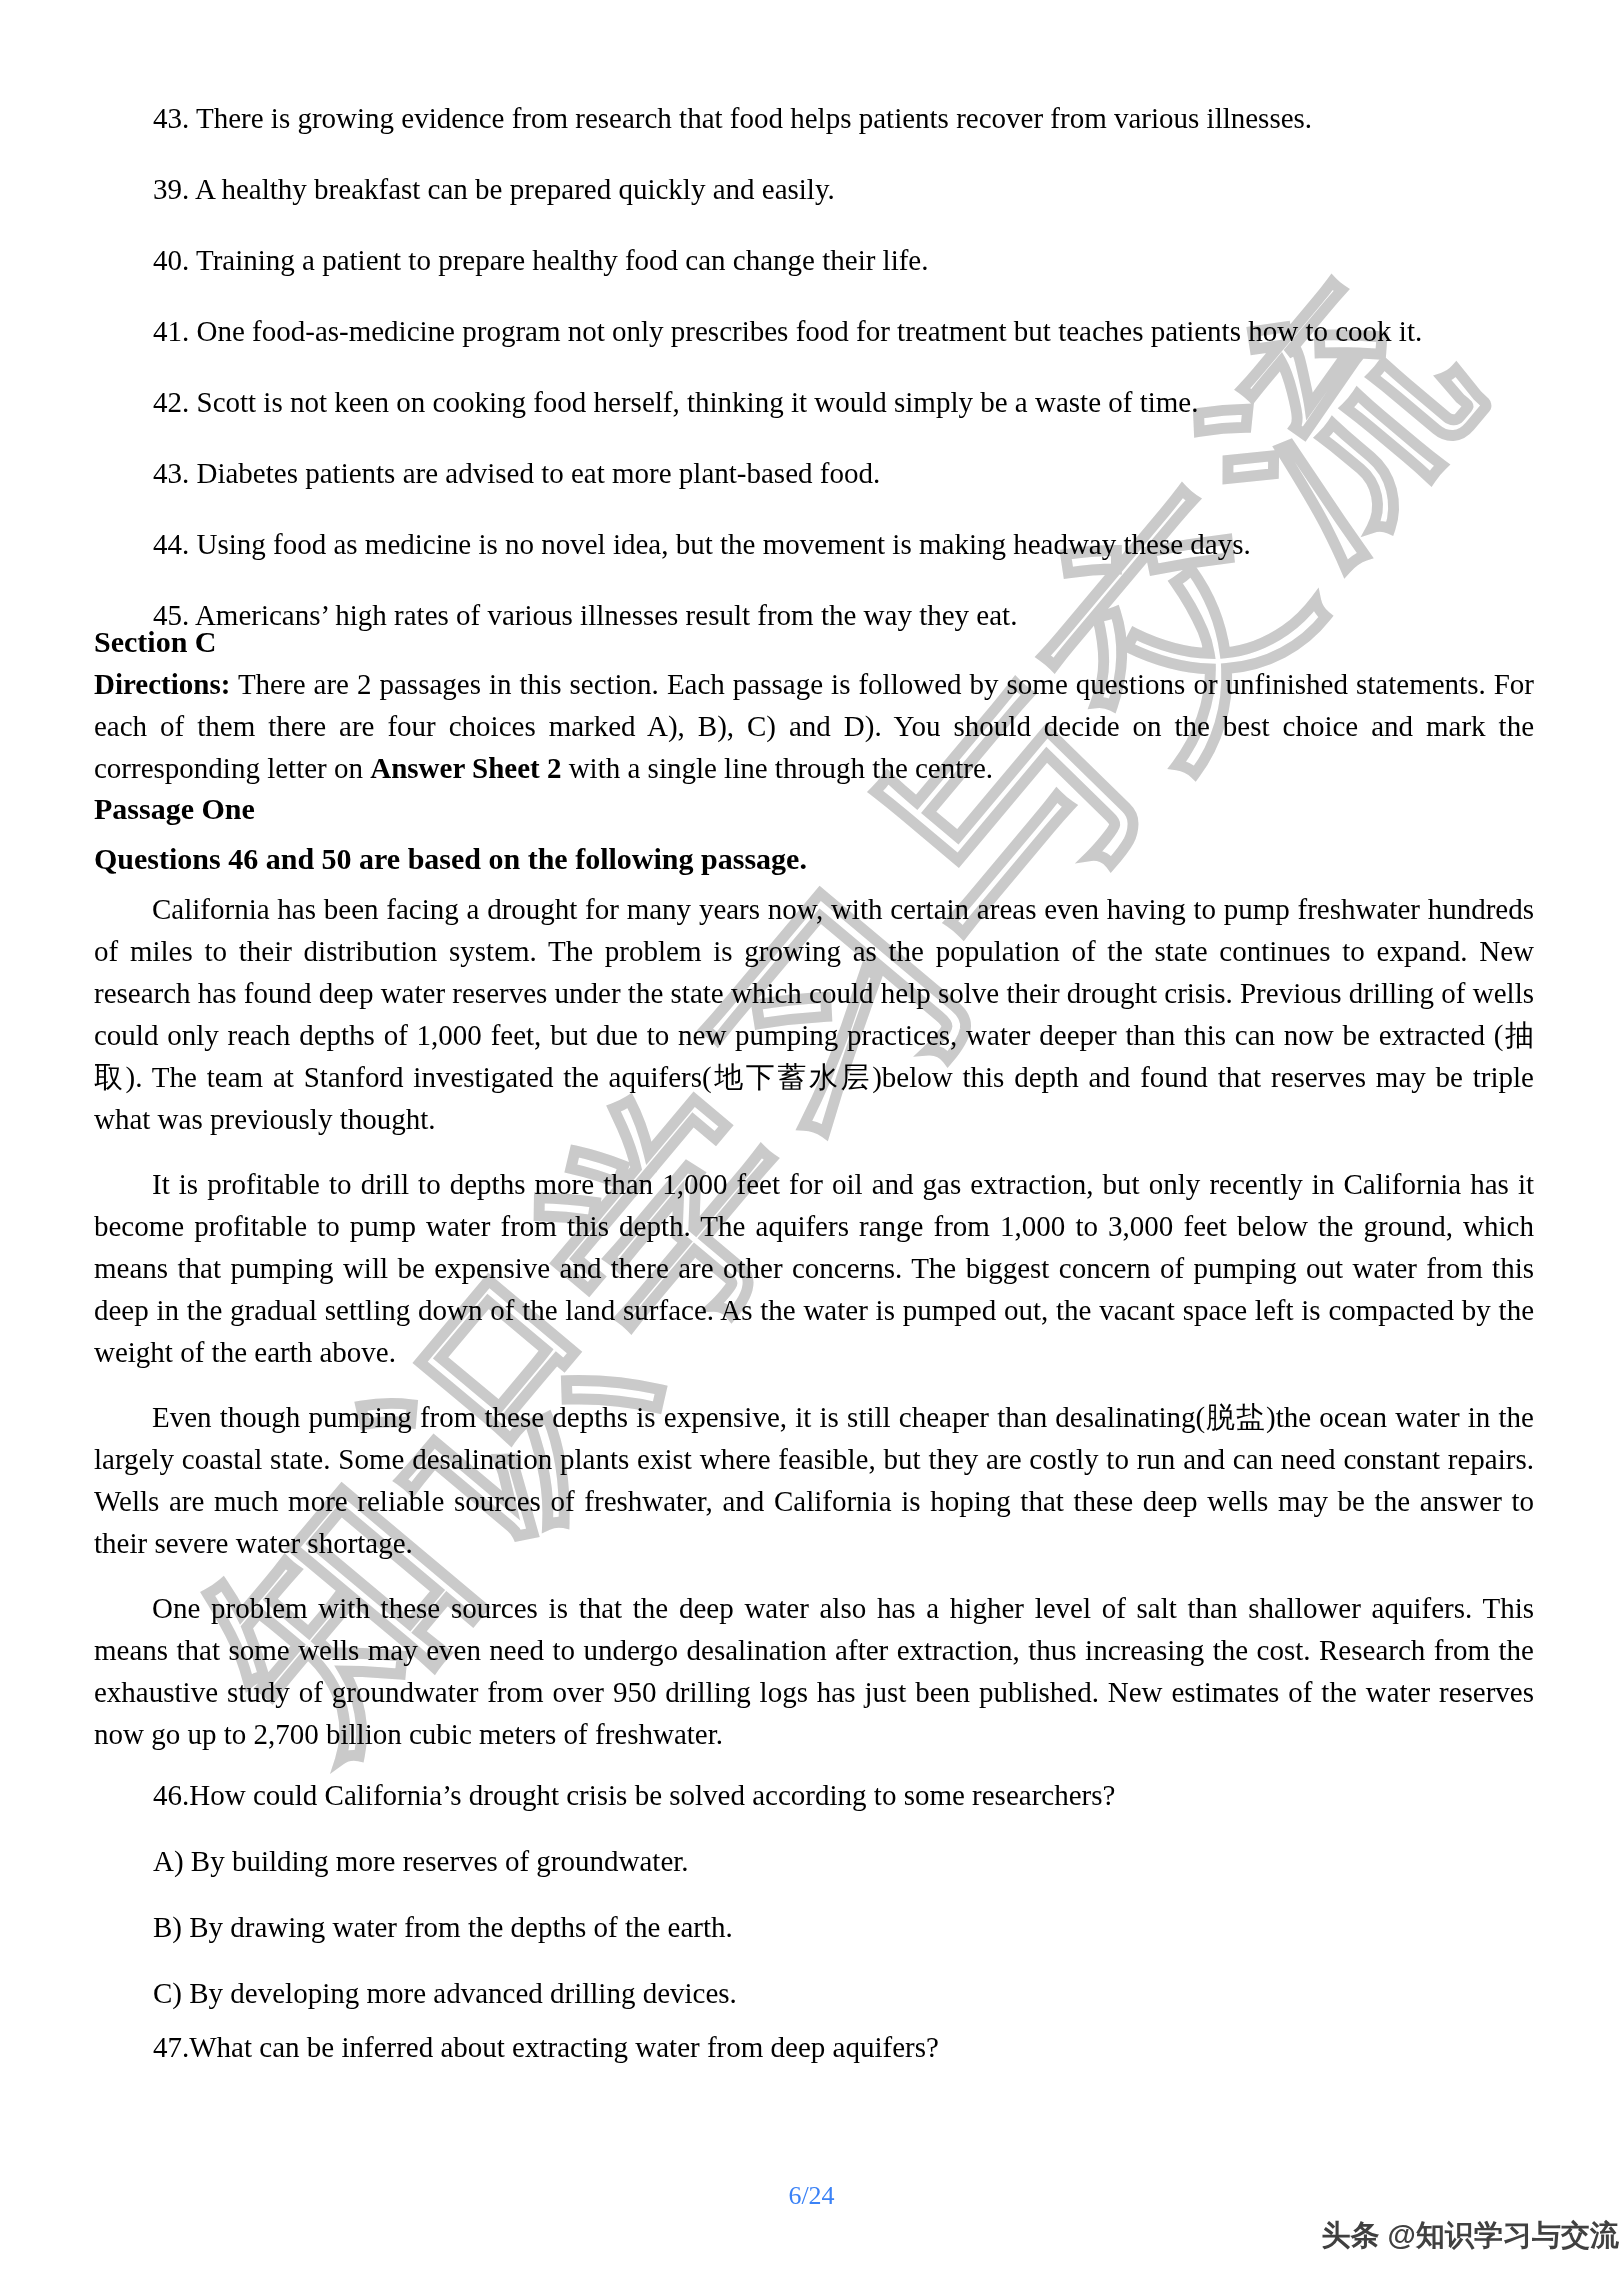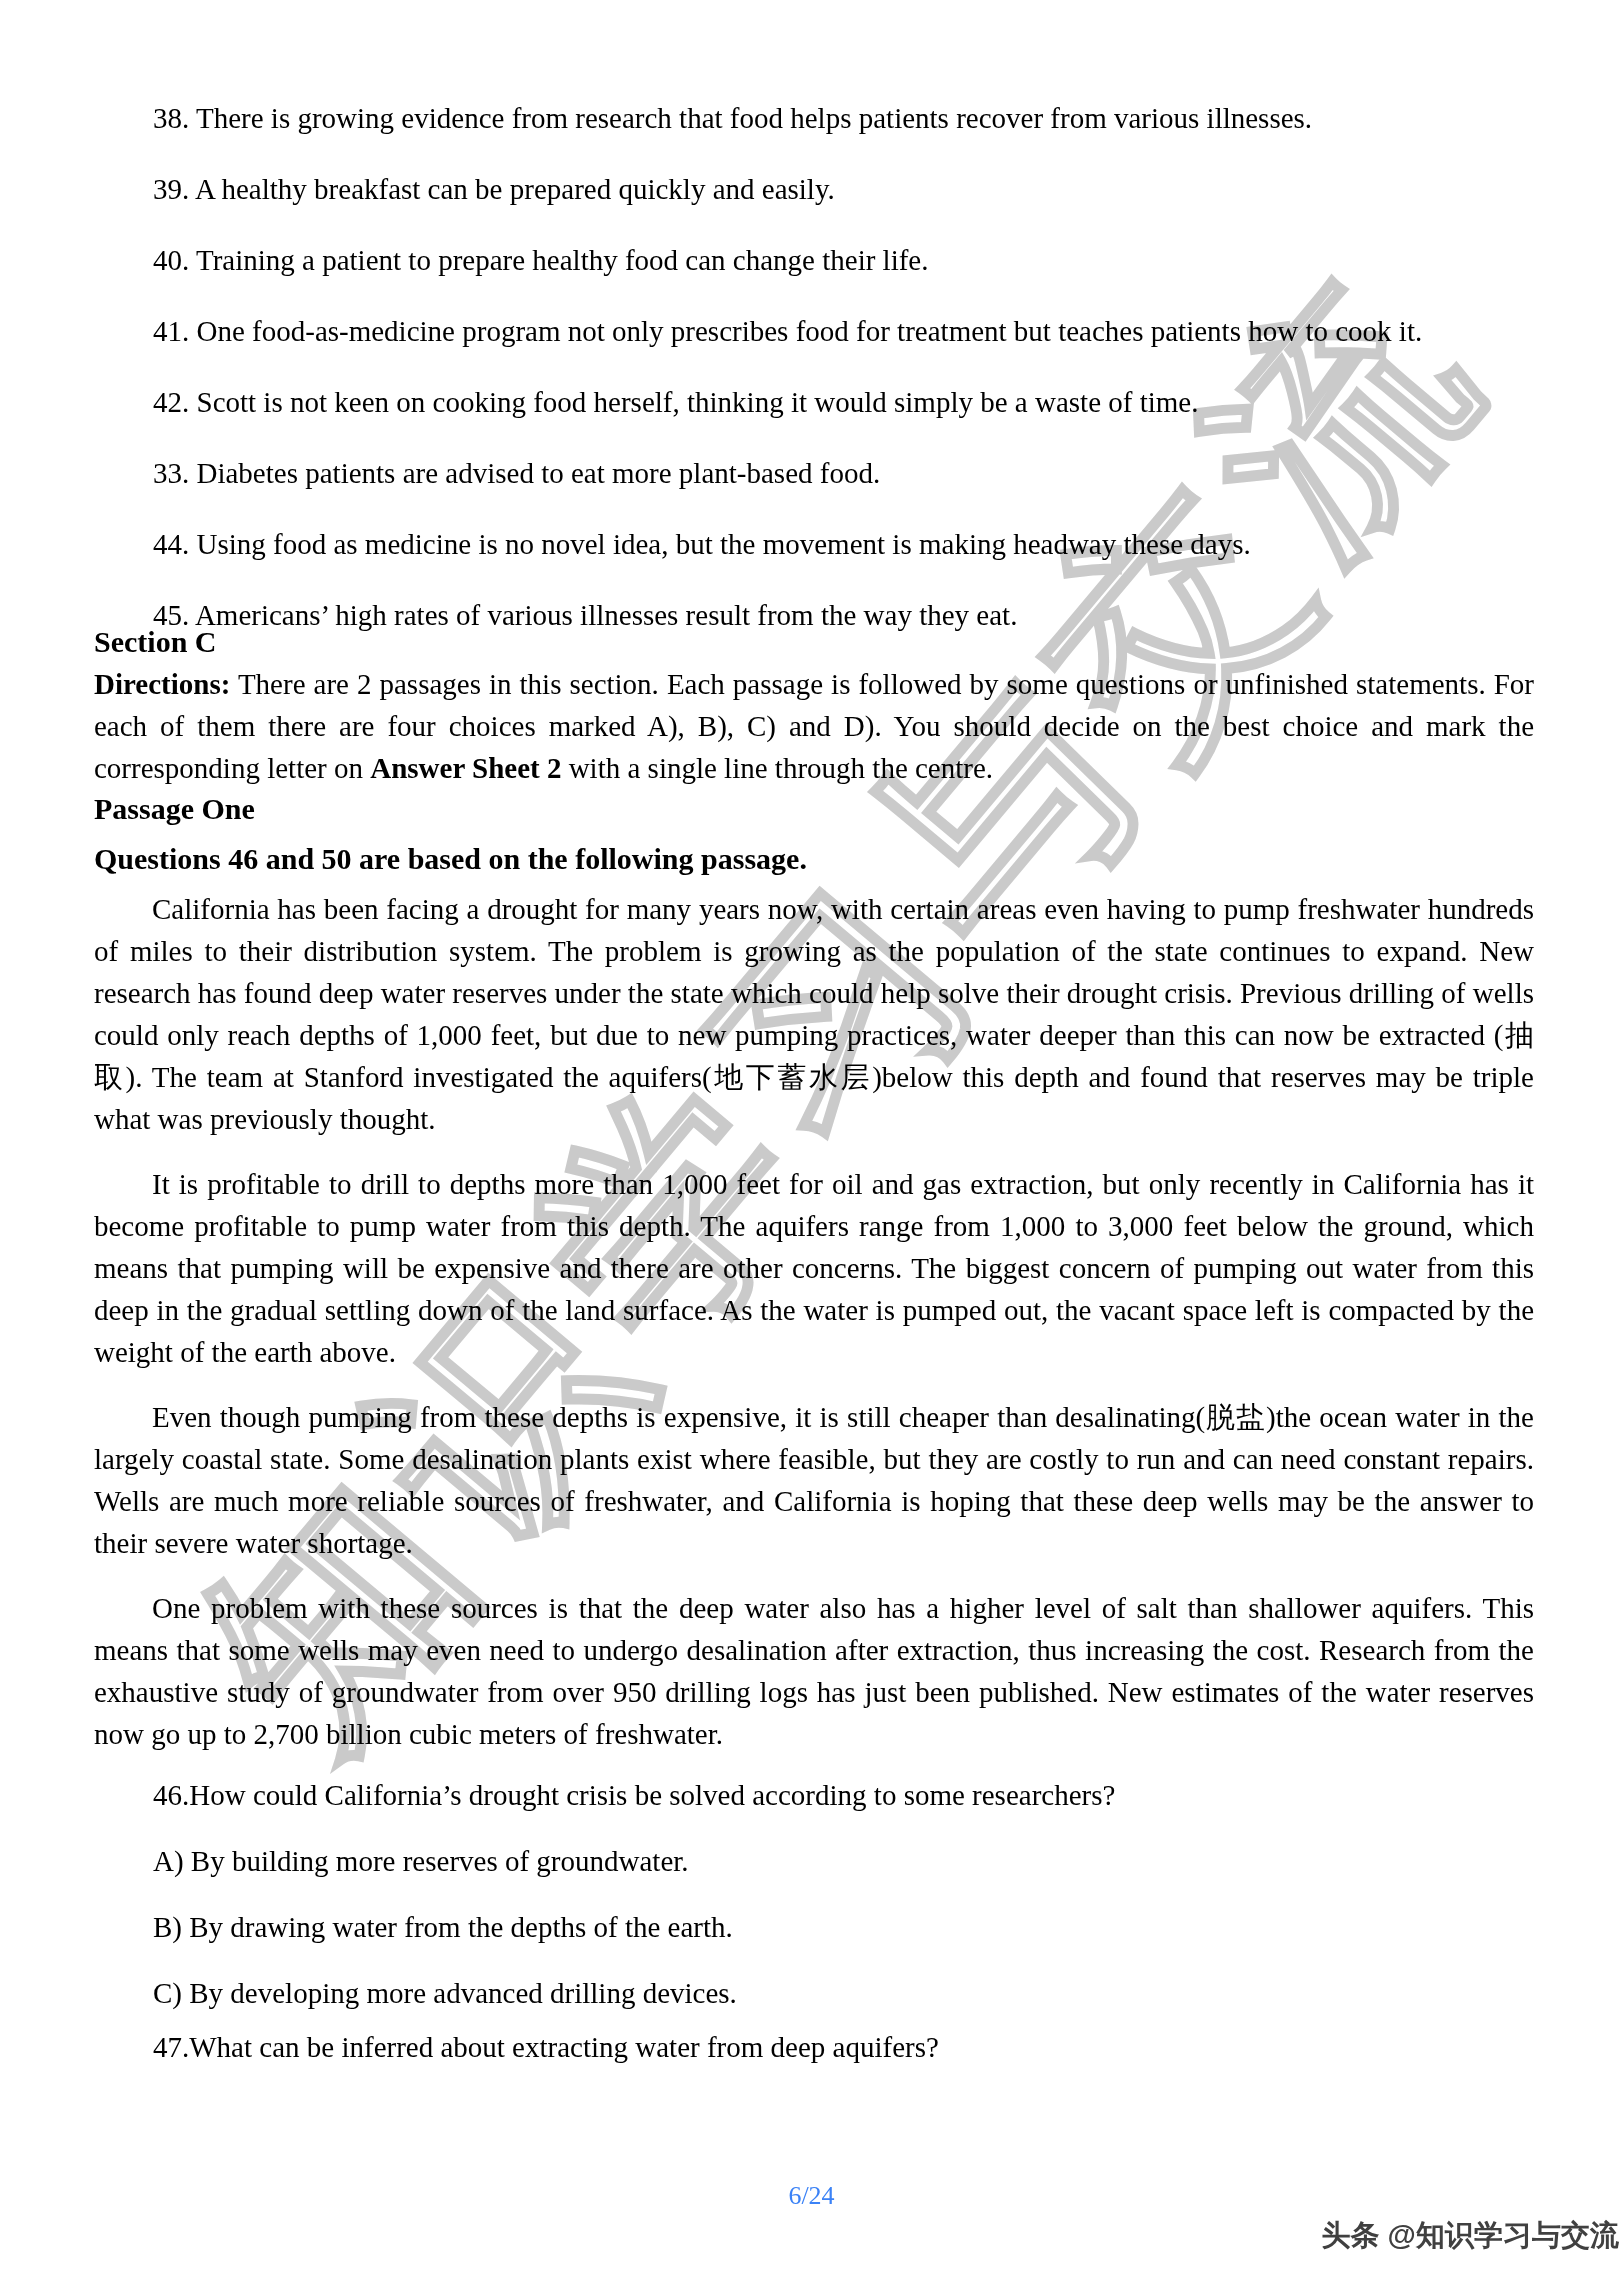--- a/index.html
+++ b/index.html
@@ -112,26 +112,26 @@
 </head>
 <body>
 
 <div class="page">
 
   <div class="wm-diagonal">知识学习与交流</div>
 
   <main class="content">
 
     <section>
-      <p class="stmt">38. There is growing evidence from research that food helps patients recover from various illnesses.</p>
+      <p class="stmt">43. There is growing evidence from research that food helps patients recover from various illnesses.</p>
       <p class="stmt">39. A healthy breakfast can be prepared quickly and easily.</p>
       <p class="stmt">40. Training a patient to prepare healthy food can change their life.</p>
       <p class="stmt">41. One food-as-medicine program not only prescribes food for treatment but teaches patients how to cook it.</p>
       <p class="stmt">42. Scott is not keen on cooking food herself, thinking it would simply be a waste of time.</p>
-      <p class="stmt">33. Diabetes patients are advised to eat more plant-based food.</p>
+      <p class="stmt">43. Diabetes patients are advised to eat more plant-based food.</p>
       <p class="stmt">44. Using food as medicine is no novel idea, but the movement is making headway these days.</p>
       <p class="stmt">45. Americans’ high rates of various illnesses result from the way they eat.</p>
     </section>
 
     <h2 class="h-sectionc">Section C</h2>
 
     <p class="directions"><strong>Directions:</strong><span> There are 2 passages in this section. Each passage is followed by some questions or unfinished statements. For each of them there are four choices marked A), B), C) and D). You should decide on the best choice and mark the corresponding letter on </span><strong>Answer Sheet 2</strong><span> with a single line through the centre.</span></p>
 
     <h3 class="h-passage">Passage One</h3>
 

